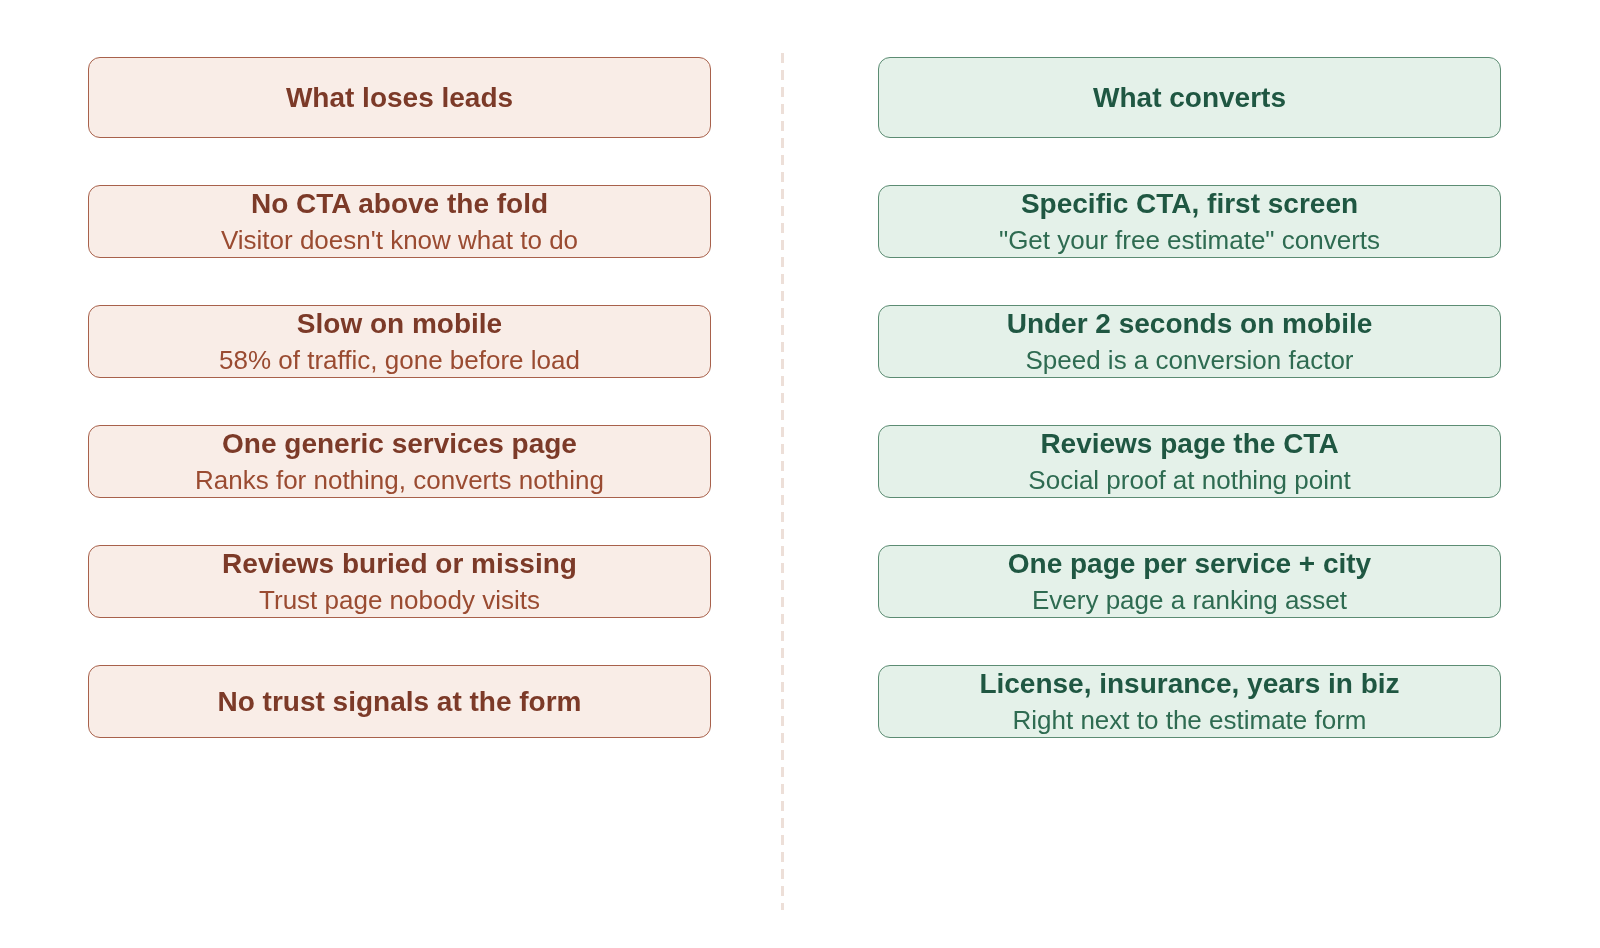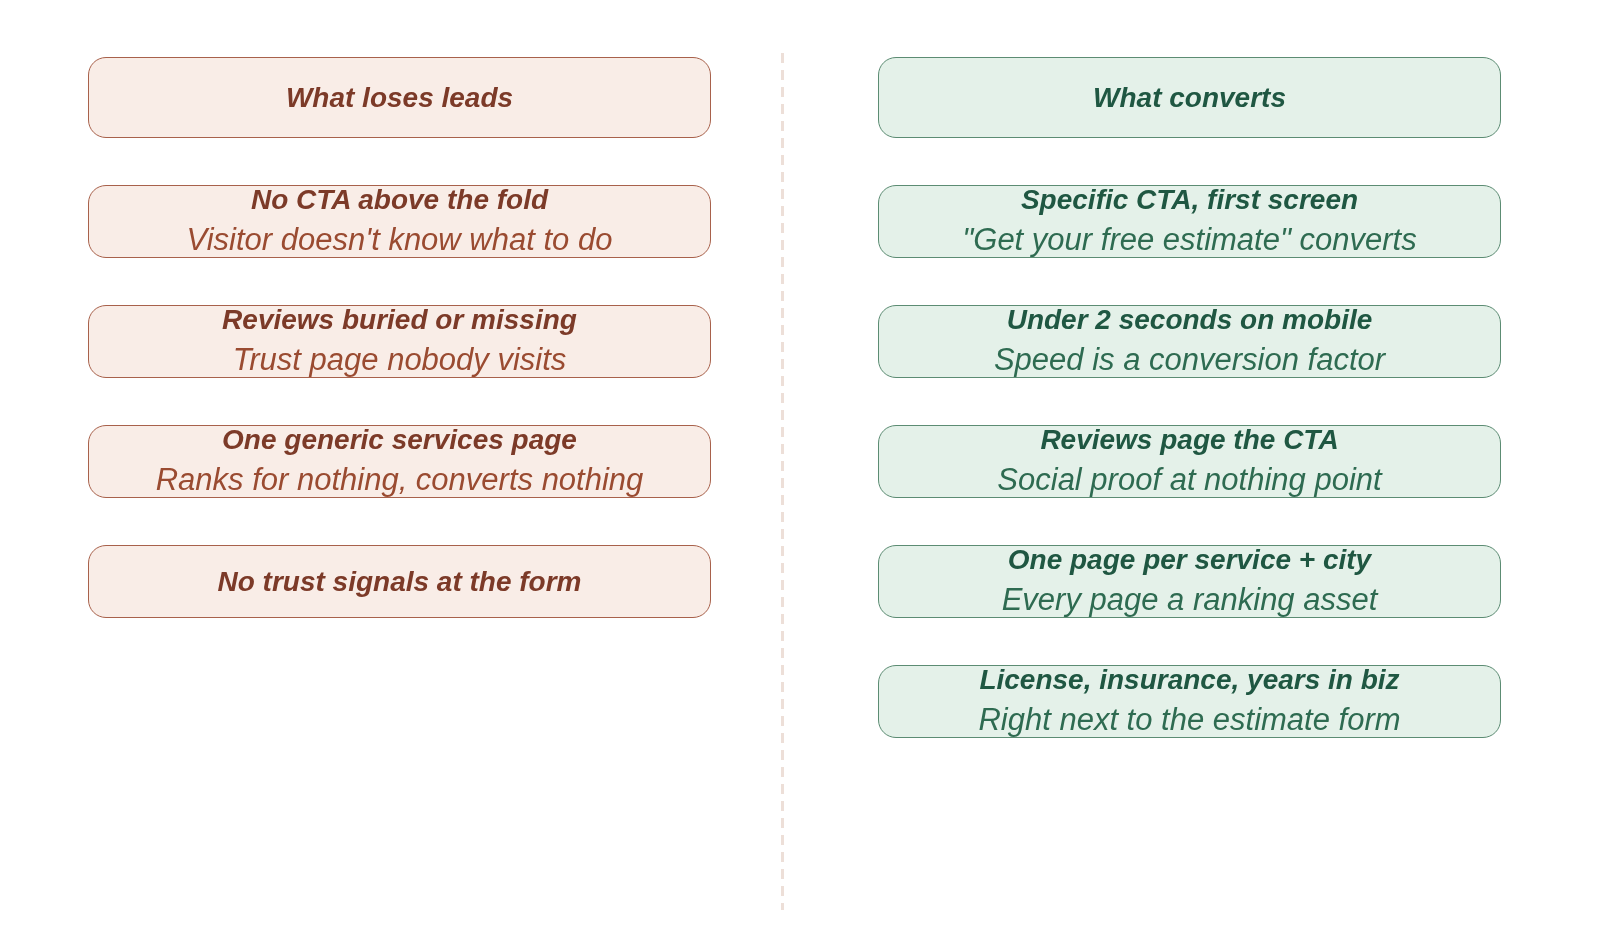--- a/index.html
+++ b/index.html
@@ -22,28 +22,27 @@
     display: flex;
     flex-direction: column;
   }
   .col-left  { left: 88px; }
   .col-right { left: 878px; }
 
   .card {
     box-sizing: border-box;
     background: var(--bg);
     border: 1.5px solid var(--border);
-    border-radius: 18px;
+    border-radius: 12px;
     display: flex;
     flex-direction: column;
     align-items: center;
     justify-content: center;
     text-align: center;
     flex-shrink: 0;
-    font-style: italic;
   }
   .header-card {
     height: 81px;
     margin-bottom: 47px;
   }
   .item-card {
     height: 73px;
     margin-bottom: 47px;
     padding: 0 16px;
   }
@@ -57,21 +56,21 @@
     line-height: 1.2;
   }
   .card-title {
     font-size: 28px;
     font-weight: 700;
     color: var(--title);
     line-height: 1.25;
   }
   .card-subtitle {
     margin-top: 3px;
-    font-size: 31px;
+    font-size: 26px;
     font-weight: 400;
     color: var(--subtitle);
     line-height: 1.3;
   }
 
   .divider {
     position: absolute;
     left: 781px;
     top: 53px;
     width: 2.5px;
@@ -93,29 +92,33 @@
   <section class="column col-left" style="--bg: #f9ede7; --border: #a8614b; --title: #7c3a28; --subtitle: #9a4b31;">
     <header class="card header-card">
       <h2 class="header-title">What loses leads</h2>
     </header>
 
     <div class="card item-card">
       <div class="card-title">No CTA above the fold</div>
       <div class="card-subtitle">Visitor doesn't know what to do</div>
     </div>
 
-
     <div class="card item-card">
-      <div class="card-title">Reviews buried or missing</div>
-      <div class="card-subtitle">Trust page nobody visits</div>
+      <div class="card-title">Slow on mobile</div>
+      <div class="card-subtitle">58% of traffic, gone before load</div>
     </div>
 
     <div class="card item-card">
       <div class="card-title">One generic services page</div>
       <div class="card-subtitle">Ranks for nothing, converts nothing</div>
+    </div>
+
+    <div class="card item-card">
+      <div class="card-title">Reviews buried or missing</div>
+      <div class="card-subtitle">Trust page nobody visits</div>
     </div>
 
     <div class="card item-card">
       <div class="card-title">No trust signals at the form</div>
     </div>
   </section>
 
   <div class="divider" style="--divider-color: #eddfd8;"></div>
 
   <section class="column col-right" style="--bg: #e4f1e9; --border: #5c8c73; --title: #1f5742; --subtitle: #2e6b51;">

